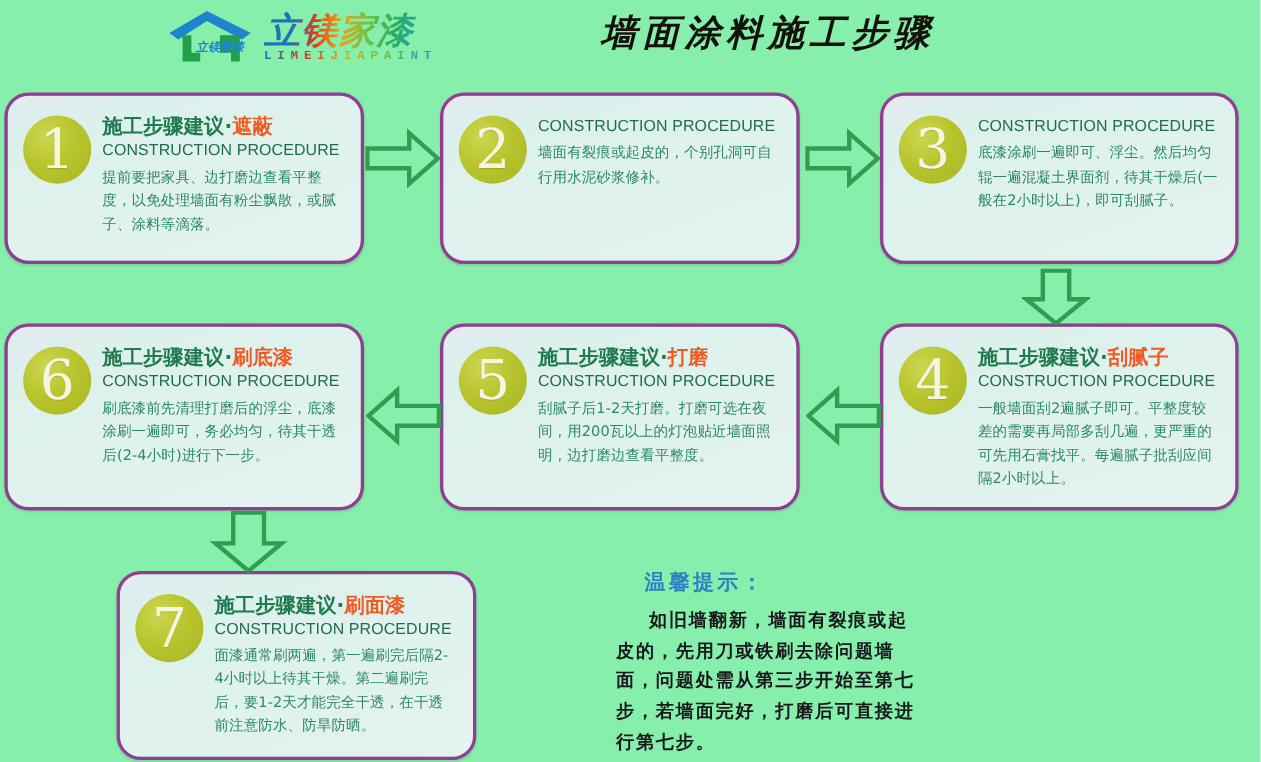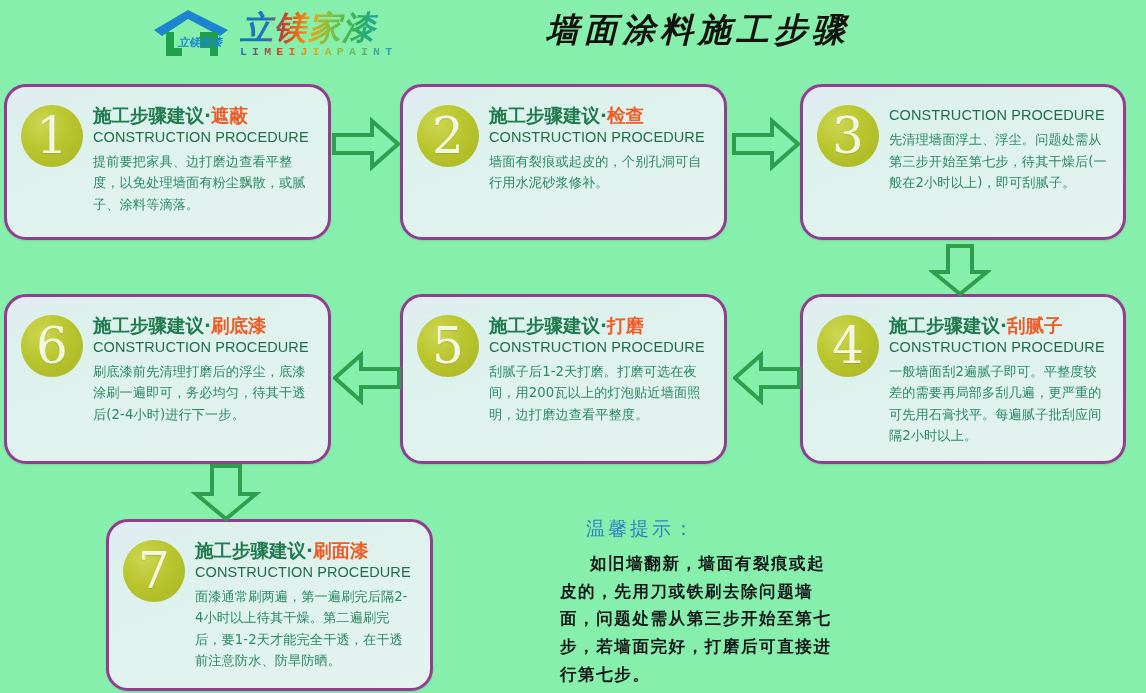--- a/index.html
+++ b/index.html
@@ -167,21 +167,21 @@
 
   
   #tips {
     position: absolute;
     left: 560px; top: 516px;
     width: 280px;
   }
   #tips-heading {
     font-family: "DejaVu Serif", "Liberation Serif", serif;
     font-size: 19px;
-    font-weight: normal;
+    font-weight: bold;
     color: #2f7fc4;
     letter-spacing: 3px;
     margin-left: 26px;
     margin-bottom: 8px;
     white-space: nowrap;
   }
   #tips-text {
     font-family: "DejaVu Serif", "Liberation Serif", serif;
     font-size: 16.5px;
     font-weight: bold;
@@ -224,33 +224,32 @@
         <div class="step-sub">CONSTRUCTION PROCEDURE</div>
         <div class="step-text">提前要把家具、边打磨边查看平整度，以免处理墙面有粉尘飘散，或腻子、涂料等滴落。</div>
       </div>
     </div>
   </div>
 
   <div class="step-card" id="card-2">
     <div class="step-inner">
       <div class="step-badge">2</div>
       <div class="step-body">
-        <div class="step-title"><span>施工步骤建议·</span><span class="accent">检查</span></div>
         <div class="step-sub">CONSTRUCTION PROCEDURE</div>
         <div class="step-text">墙面有裂痕或起皮的，个别孔洞可自行用水泥砂浆修补。</div>
       </div>
     </div>
   </div>
 
   <div class="step-card" id="card-3">
     <div class="step-inner">
       <div class="step-badge">3</div>
       <div class="step-body">
         <div class="step-sub">CONSTRUCTION PROCEDURE</div>
-        <div class="step-text">先清理墙面浮土、浮尘。问题处需从第三步开始至第七步，待其干燥后(一般在2小时以上)，即可刮腻子。</div>
+        <div class="step-text">底漆涂刷一遍即可、浮尘。然后均匀辊一遍混凝土界面剂，待其干燥后(一般在2小时以上)，即可刮腻子。</div>
       </div>
     </div>
   </div>
 
   <div class="step-card" id="card-4">
     <div class="step-inner">
       <div class="step-badge">4</div>
       <div class="step-body">
         <div class="step-title"><span>施工步骤建议·</span><span class="accent">刮腻子</span></div>
         <div class="step-sub">CONSTRUCTION PROCEDURE</div>

